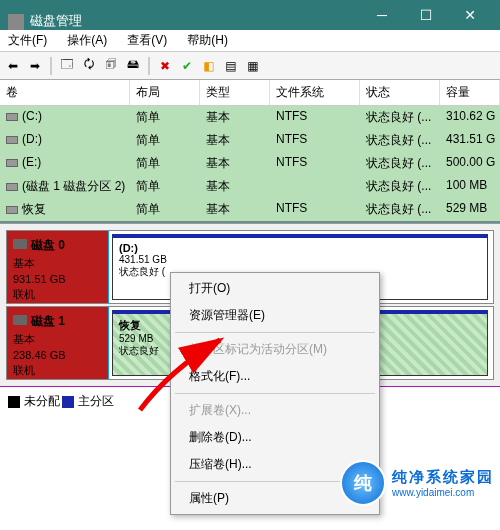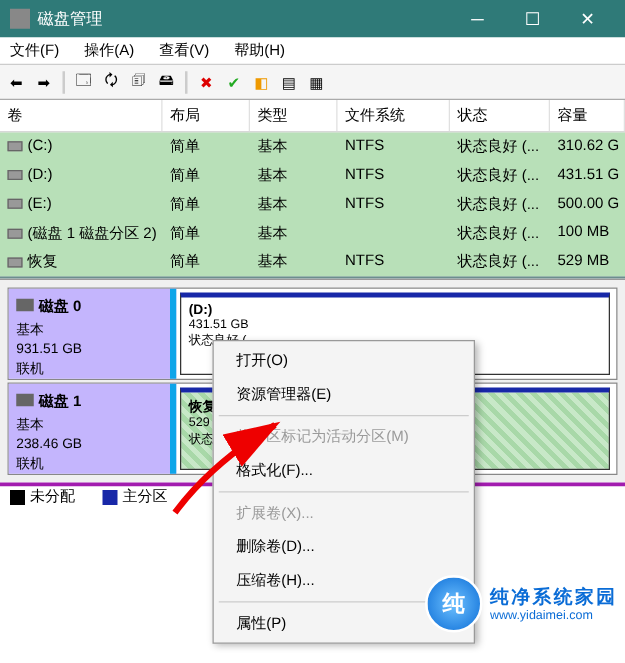--- a/index.html
+++ b/index.html
@@ -1,47 +1,47 @@
 <!DOCTYPE html>
 <html><head>
 <meta charset="utf-8">
 <style>
 *{box-sizing:border-box;margin:0;padding:0;font-family:"Microsoft YaHei","Segoe UI",sans-serif;font-size:12px}
 body{width:500px;height:530px;overflow:hidden;background:#fff;position:relative}
-.titlebar{height:30px;background:#2f7a78;color:#fff;display:flex;align-items:center;padding:0 8px}
+.titlebar{height:30px;background:#2f7a78;color:#fff;display:flex;align-items:flex-end;padding:0 8px}
 .titlebar .ticon{width:16px;height:16px;background:#888;margin-right:6px}
 .titlebar .title{flex:1;font-size:13px}
 .winbtns{display:flex}
 .winbtn{width:44px;height:30px;display:flex;align-items:center;justify-content:center;color:#fff;font-size:14px}
 .menubar{height:22px;background:#fff;border-bottom:1px solid #ccc;display:flex;align-items:flex-end;padding:0 4px;gap:12px}
 .menuitem{padding:2px 4px}
 .toolbar{height:28px;background:#f5f5f5;border-bottom:1px solid #aaa;display:flex;align-items:center;padding:0 4px;gap:4px}
 .tbtn{width:18px;height:18px;display:flex;align-items:center;justify-content:center;border:1px solid transparent}
 .tbtn.sep{width:1px;height:18px;background:#ccc;margin:0 2px}
 .table{border-bottom:2px solid #6b8e8e}
 .thead{display:flex;background:#fff;border-bottom:1px solid #ccc}
 .th{padding:4px 6px;border-right:1px solid #e0e0e0;overflow:hidden;white-space:nowrap}
 .c-vol{width:130px}.c-lay{width:70px}.c-typ{width:70px}.c-fs{width:90px}.c-stat{width:80px}.c-cap{flex:1}
 .tbody{background:#b8e0b8}
 .tr{display:flex;padding:1px 0}
 .td{padding:2px 6px;overflow:hidden;white-space:nowrap}
 .volicon{display:inline-block;width:12px;height:8px;background:#999;border:1px solid #666;margin-right:4px;vertical-align:middle}
 .lower{background:#f0f0f0;padding:4px 0;border-top:1px solid #999}
 .diskrow{display:flex;margin:2px 6px;border:1px solid #888;height:74px;background:#fff}
-.diskhdr{width:134px;border-right:5px solid #0ea5e9;padding:6px;background:#c4b5fd}
+.diskhdr{width:102px;border-right:1px solid #0ea5e9;padding:6px;background:#b91c1c}
 .diskhdr .dicon{display:inline-block;width:14px;height:10px;background:#666;margin-right:4px}
 .diskhdr .dname{font-weight:bold}
 .diskhdr .dline{font-size:11px;margin-top:2px}
 .partwrap{flex:1;display:flex;padding:3px}
 .part{border:1px solid #333;margin-right:2px;padding:4px 6px;position:relative;overflow:hidden}
 .part.primary{border-top:4px solid #1828a8}
 .part .pname{font-weight:bold;font-size:11px}
 .part .pline{font-size:10px}
 .part.hatch{background:repeating-linear-gradient(45deg,#c8e8c8,#c8e8c8 4px,#a8d8a8 4px,#a8d8a8 8px)}
-.legend{height:24px;border-top:3px solid #a21caf;display:flex;align-items:flex-start;padding:0 8px;gap:22px;background:#fff}
+.legend{height:24px;border-top:1px solid #a21caf;display:flex;align-items:flex-end;padding:0 8px;gap:2px;background:#fff}
 .lg{display:flex;align-items:center;gap:4px}
 .sw{width:12px;height:12px}
 .sw.b{background:#000}.sw.p{background:#1828a8}
 .ctxmenu{position:absolute;left:170px;top:272px;width:210px;background:#f4f4f4;border:1px solid #999;box-shadow:2px 2px 6px rgba(0,0,0,.3);padding:2px 0;z-index:50}
 .ctx{padding:5px 18px;font-size:12px}
 .ctx.dis{color:#9a9a9a}
 .ctx.hl{background:#cde6f7}
 .ctxsep{height:1px;background:#ccc;margin:3px 4px}
 .arrow{position:absolute;left:130px;top:330px;z-index:60;pointer-events:none}
 .watermark{position:absolute;right:6px;bottom:24px;z-index:70;display:flex;align-items:center;gap:6px}

